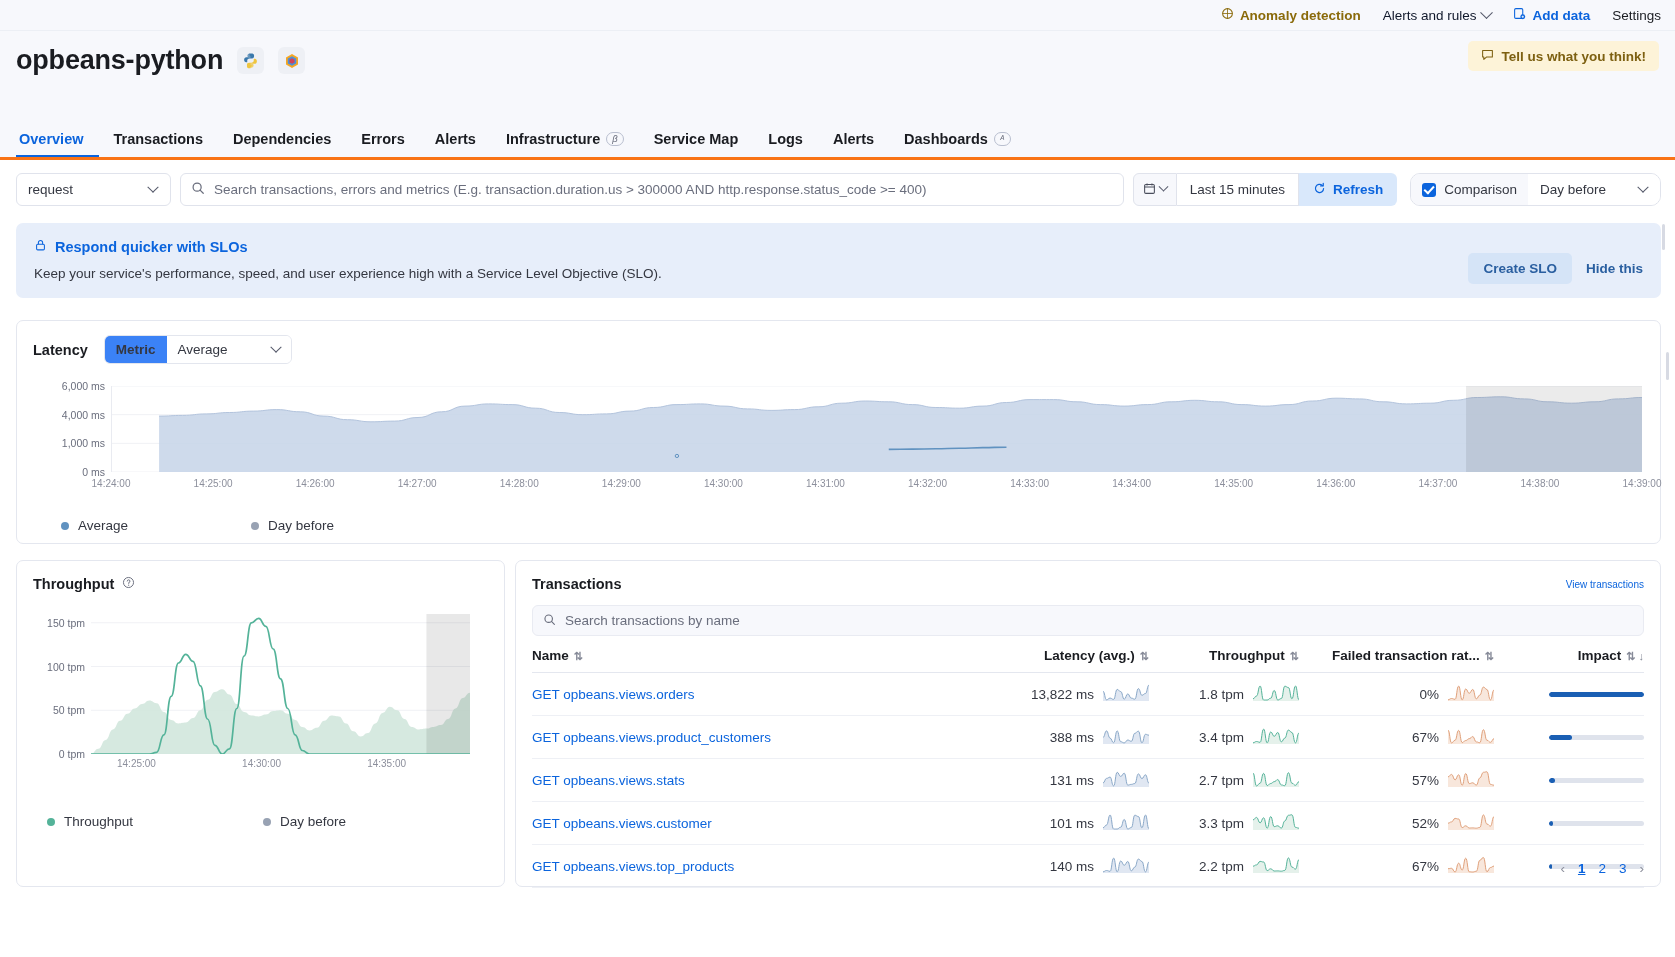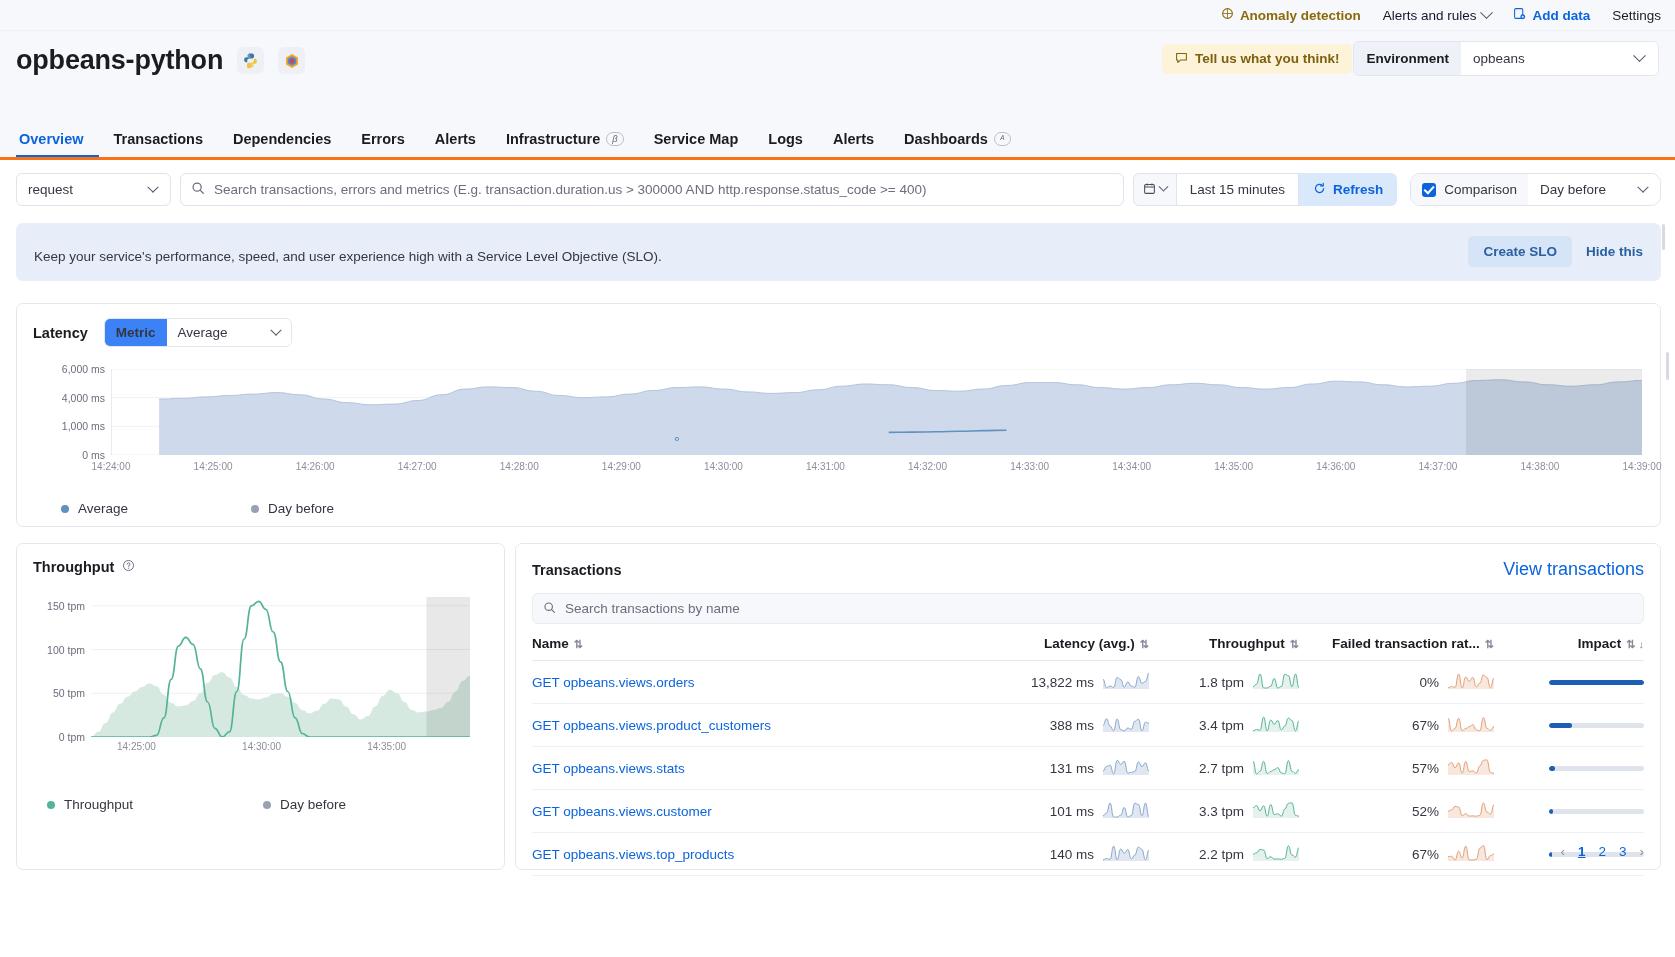--- a/index.html
+++ b/index.html
@@ -142,21 +142,21 @@
   .tp-panel { width:489px; padding:15px 16px 14px 16px; height:327px; }
   .tp-title { font-size:14.5px; font-weight:700; color:#1a1c21; display:flex; align-items:center; gap:8px; }
   .tp-chartwrap { position:relative; height:160px; margin-top:22px; }
   .tp-yaxis { position:absolute; left:0; top:0; width:58px; height:140px; }
   .tp-plot { position:absolute; left:58px; right:18px; top:0; height:140px; }
   .tp-xaxis { position:absolute; left:58px; right:18px; top:144px; height:14px; }
 
   .tx-panel { flex:1; padding:15px 16px 10px 16px; position:relative; height:327px; }
   .tx-head { display:flex; align-items:center; justify-content:space-between; }
   .tx-title { font-size:14.5px; font-weight:700; color:#1a1c21; }
-  .view-tx { color:#0b64dd; font-size:18px; font-weight:400; cursor:pointer; }
+  .view-tx { color:#0b64dd; font-size:10px; font-weight:400; cursor:pointer; }
   .tx-search { margin-top:13px; height:31px; background:#f7f8fc; border:1px solid #e9ebf2; border-radius:6px; display:flex; align-items:center; gap:9px; padding-left:10px; cursor:text; }
   .tx-search .ph { font-size:13.5px; color:#6a6e7d; }
 
   table.tx { width:100%; border-collapse:collapse; margin-top:2px; }
   table.tx th {
     font-size:13.5px; font-weight:700; color:#1a1c21; padding:10px 0 9px 0;
     border-bottom:1px solid #e4e7ef; white-space:nowrap;
   }
   table.tx td { font-size:13.5px; padding:11px 0; border-bottom:1px solid #eef0f5; }
   .th-name { text-align:left; }
@@ -231,27 +231,20 @@
 
     <div class="header-right">
       <div class="feedback">
         <span class="icon">
           <svg width="13" height="13" viewBox="0 0 16 16">
               <path d="M2 3h12v8H7l-3.5 3V11H2z" fill="none" stroke="#7d6011" stroke-width="1.3" stroke-linejoin="round"></path>
             </svg>
         </span>
         <span>Tell us what you think!</span>
       </div>
-      <div class="envgroup">
-        <div class="envlabel">Environment</div>
-        <div class="envselect">
-          <span>opbeans</span>
-          <span class="chev"></span>
-        </div>
-      </div>
     </div>
   </div>
 
   <div class="tabs" id="tabs">
       <div class="tab active">
         <span>Overview</span>
       </div>
       <div class="tab">
         <span>Transactions</span>
       </div>
@@ -324,20 +317,29 @@
         <span>Comparison</span>
       </div>
       <div class="cmp-val">
         <span>Day before</span>
         <span class="chev"></span>
       </div>
     </div>
   </div>
 
   <div class="callout">
+    <div class="callout-title">
+      <span class="icon">
+        <svg width="13" height="14" viewBox="0 0 16 16">
+            <rect x="3.2" y="7" width="9.6" height="7" rx="1.4" fill="none" stroke="#0b64dd" stroke-width="1.3"></rect>
+            <path d="M5.4 7V5a2.6 2.6 0 0 1 5.2 0v2" fill="none" stroke="#0b64dd" stroke-width="1.3"></path>
+          </svg>
+      </span>
+      <span>Respond quicker with SLOs</span>
+    </div>
     <div class="callout-body">Keep your service's performance, speed, and user experience high with a Service Level Objective (SLO).</div>
     <div class="callout-actions">
       <div class="btn-create">Create SLO</div>
       <div class="btn-hide">Hide this</div>
     </div>
   </div>
 
   <div class="panel latency-panel">
     <div class="lat-head">
       <div class="lat-title">Latency</div>

